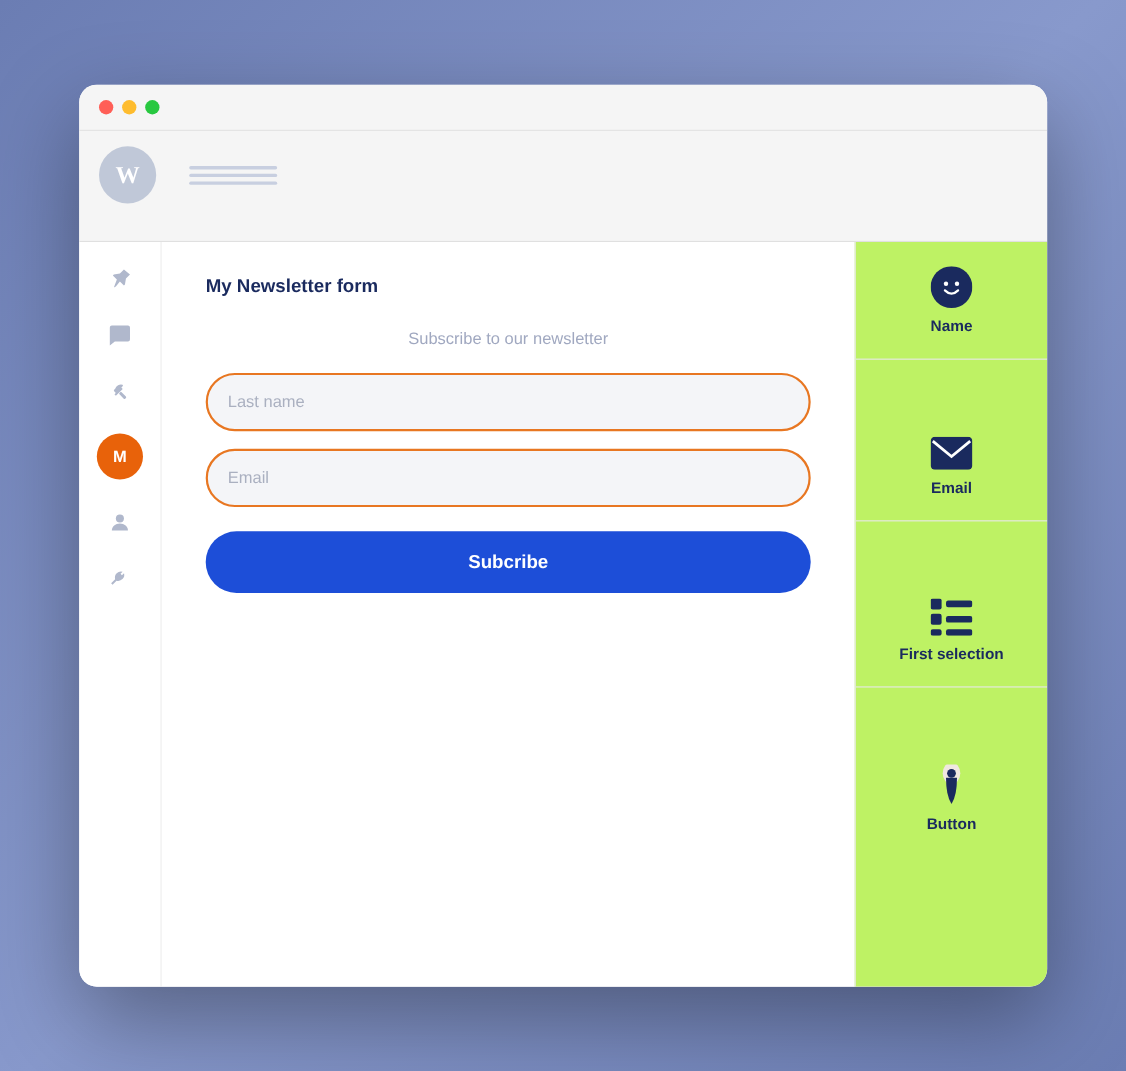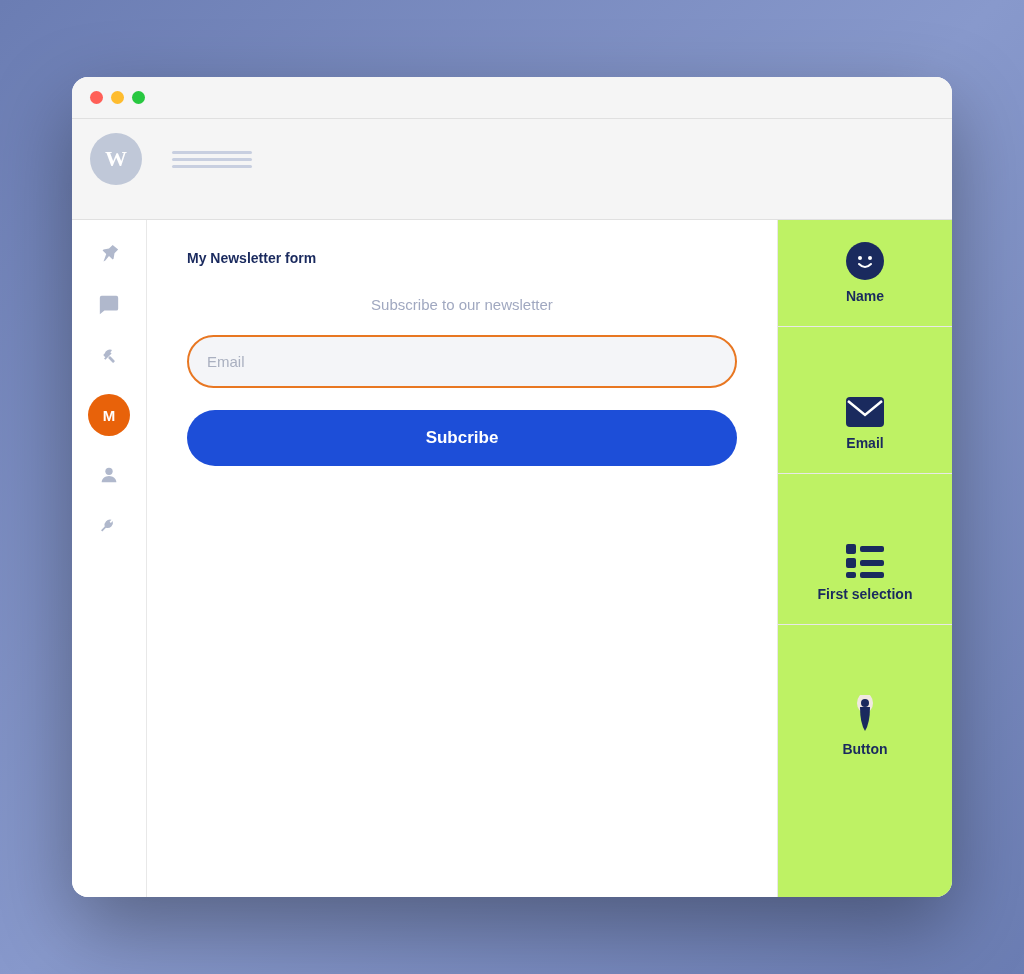--- a/index.html
+++ b/index.html
@@ -120,21 +120,21 @@
     }
 
     
     .content-area {
       flex: 1;
       background: #fff;
       padding: 30px 40px;
     }
 
     .form-title {
-      font-size: 14px;
+      font-size: 17px;
       font-weight: 700;
       color: #1a2a5e;
       margin-bottom: 30px;
     }
 
     .newsletter-form {
       background: #fff;
       border-radius: 12px;
     }
 
@@ -273,20 +273,21 @@
         </svg>
       </div>
     </div>
 
     <div class="content-area">
       <div class="form-title">My Newsletter form</div>
 
       <div class="newsletter-form">
         <div class="form-subtitle">Subscribe to our newsletter</div>
 
+        <input type="text" class="form-field" placeholder="Last name" style="">
         <input type="email" class="form-field" placeholder="Email" style="">
 
         <button class="subscribe-btn">Subcribe</button>
       </div>
     </div>
 
     <div class="right-sidebar">
 
       <div class="right-sidebar-item">
         <svg width="38" height="38" viewBox="0 0 38 38">

